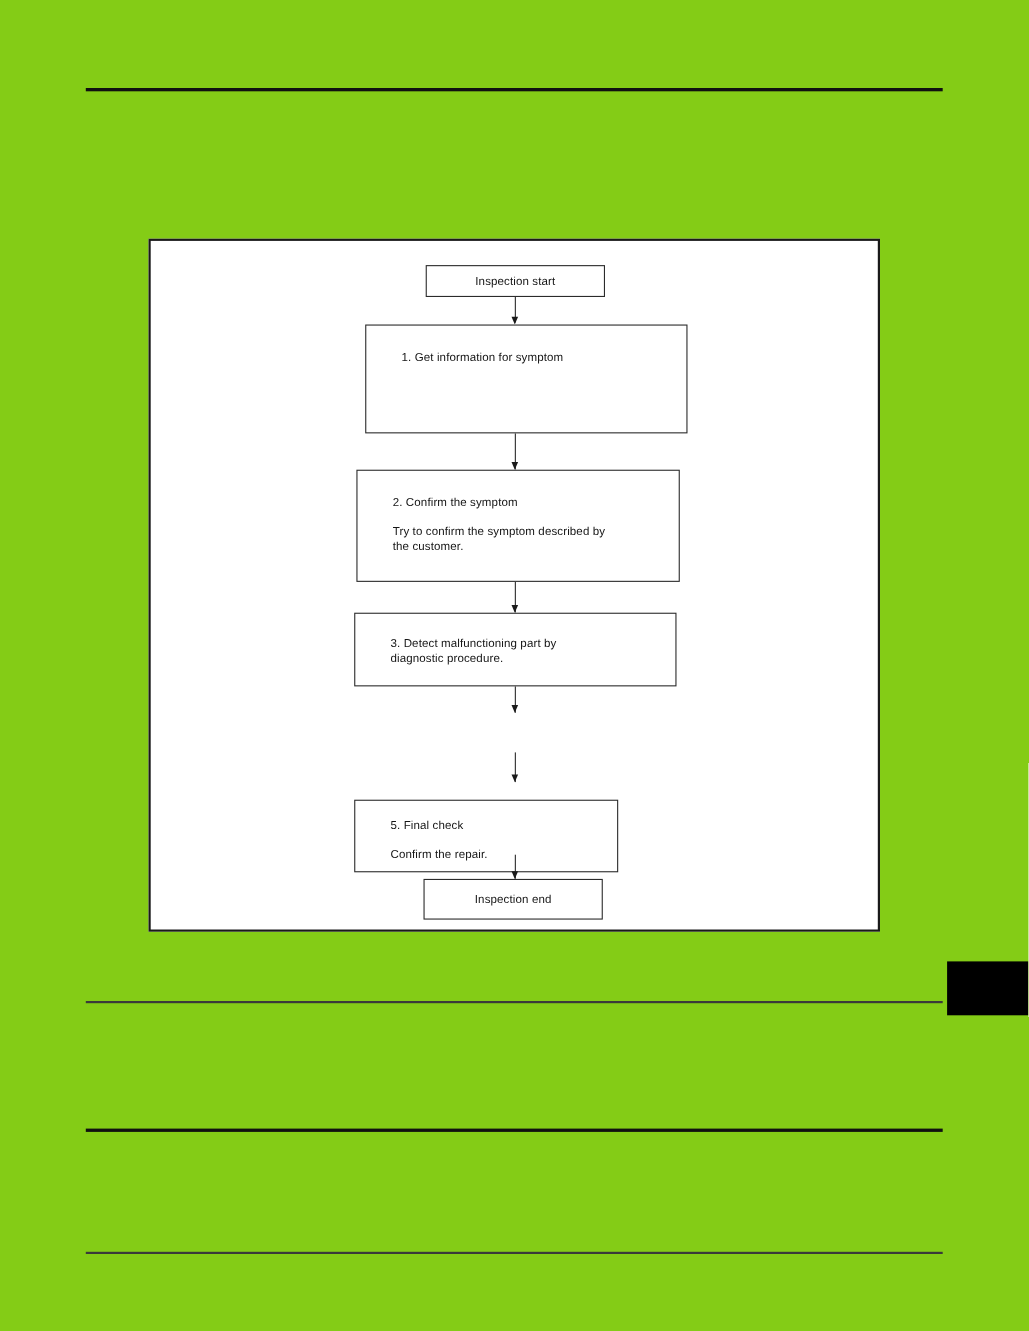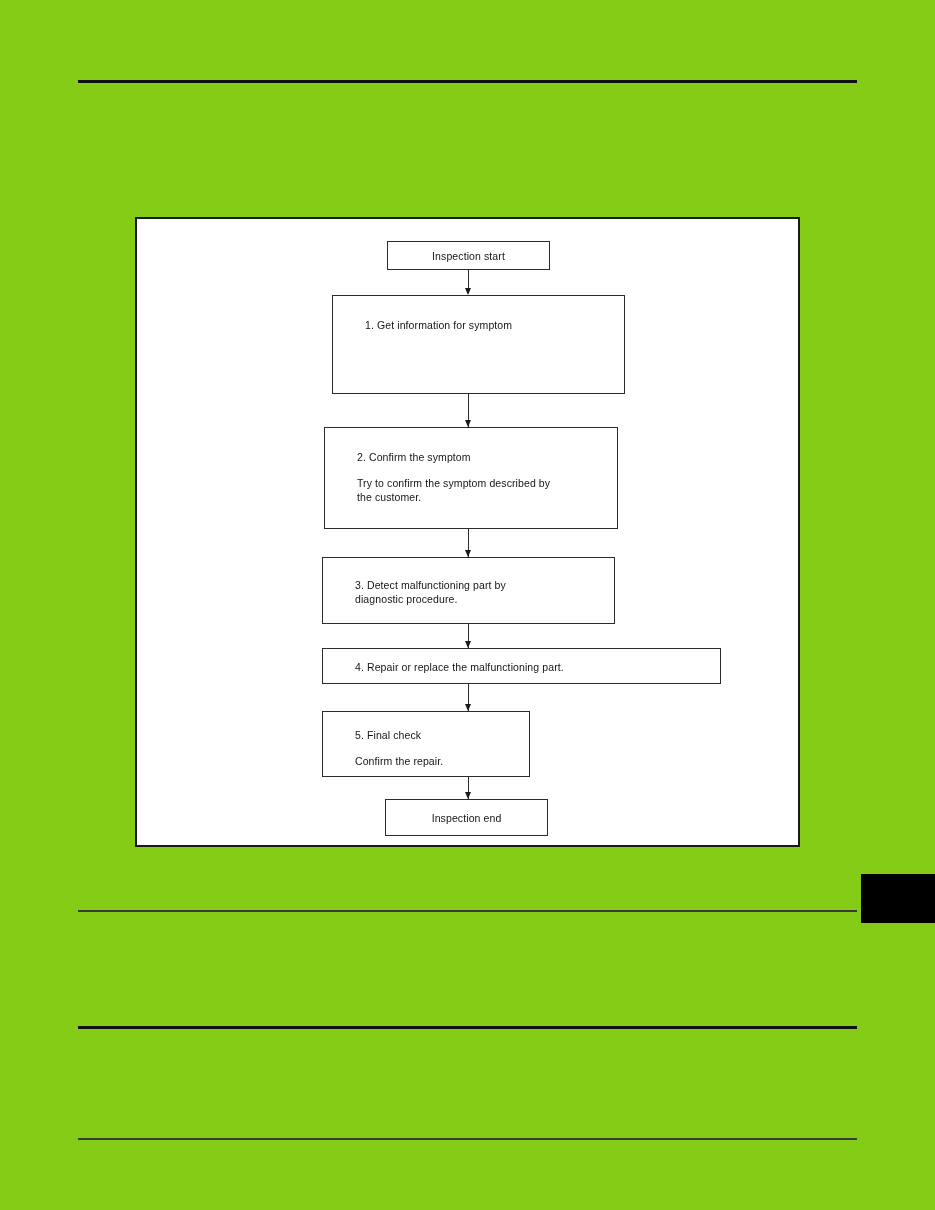--- a/index.html
+++ b/index.html
@@ -137,28 +137,25 @@
     <div class="arrowhead" style="left:327.5px; top:331px;"></div>
 
     <div class="node" style="left:185px; top:338px; width:293px; height:67px;">
       <div class="node-text step-text" style="top:20px;">3. Detect malfunctioning part by
 diagnostic procedure.</div>
     </div>
 
     <div class="conn" style="left:331px; top:405px; height:24px;"></div>
     <div class="arrowhead" style="left:327.5px; top:422px;"></div>
 
-    <div class="node" style="left:185px; top:429px; width:399px; height:36px;">
-      <div class="node-text step-text" style="top:11px;">4. Repair or replace the malfunctioning part.</div>
-    </div>
 
     <div class="conn" style="left:331px; top:465px; height:27px;"></div>
     <div class="arrowhead" style="left:327.5px; top:485px;"></div>
 
-    <div class="node" style="left:185px; top:492px; width:208px; height:66px;">
+    <div class="node" style="left:185px; top:508px; width:240px; height:66px;">
       <div class="node-text step-text" style="top:16px;">5. Final check</div>
       <div class="node-text step-sub" style="top:42px;"> Confirm the repair.</div>
     </div>
 
     <div class="conn" style="left:331px; top:558px; height:22px;"></div>
     <div class="arrowhead" style="left:327.5px; top:573px;"></div>
 
     <div class="node" style="left:248px; top:580px; width:163px; height:37px;">
       <div class="node-text terminal-text">Inspection end</div>
     </div>

